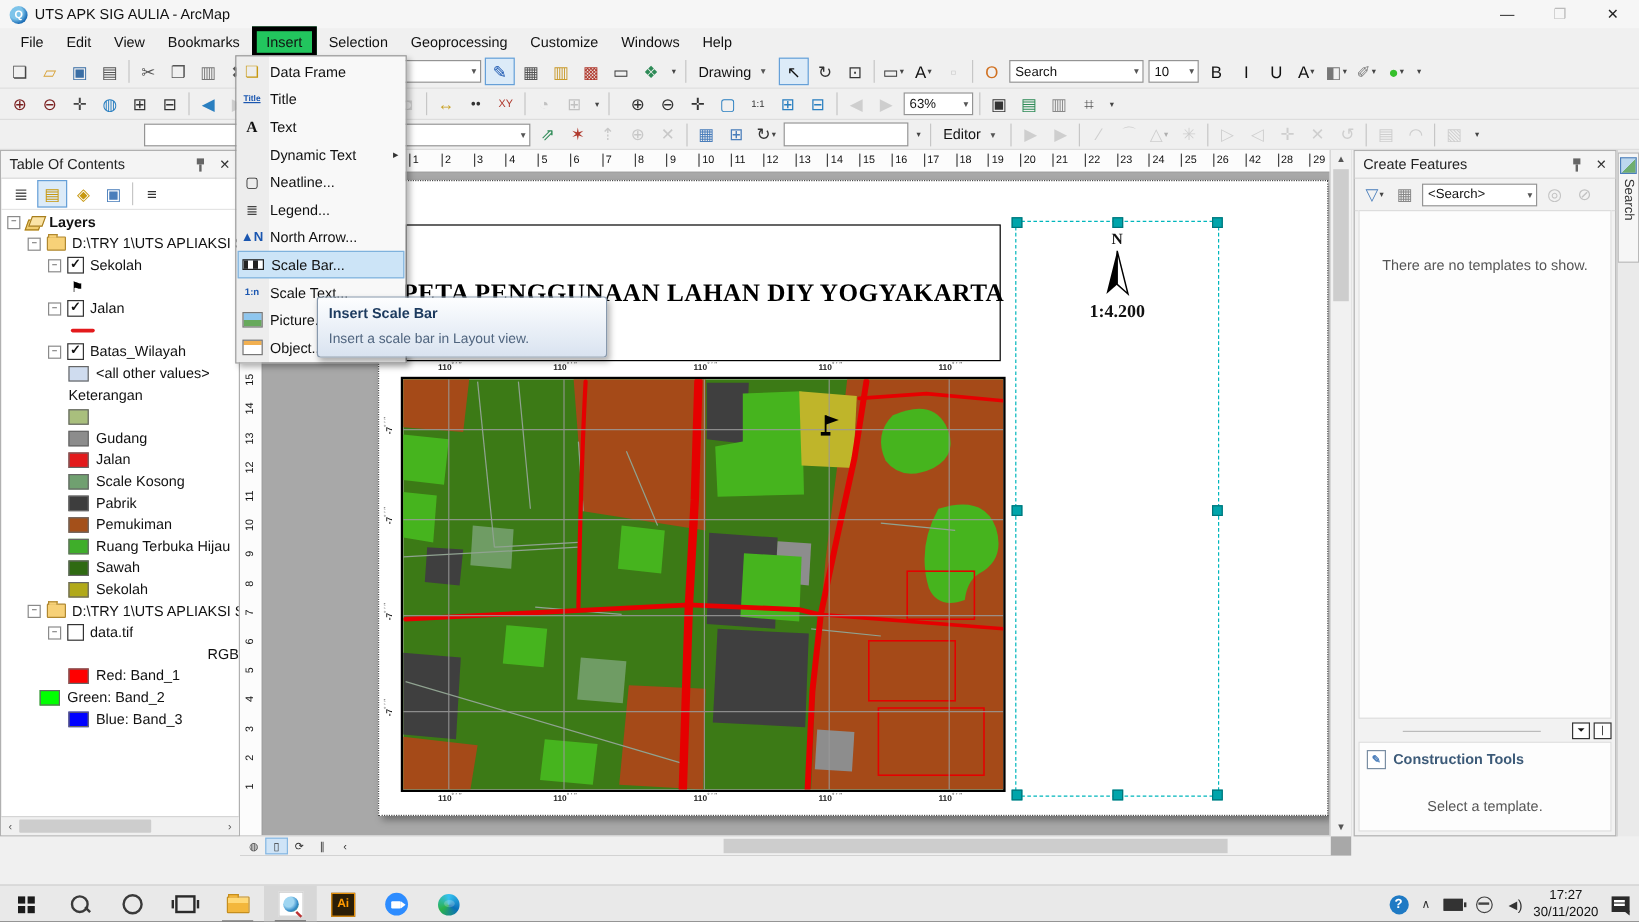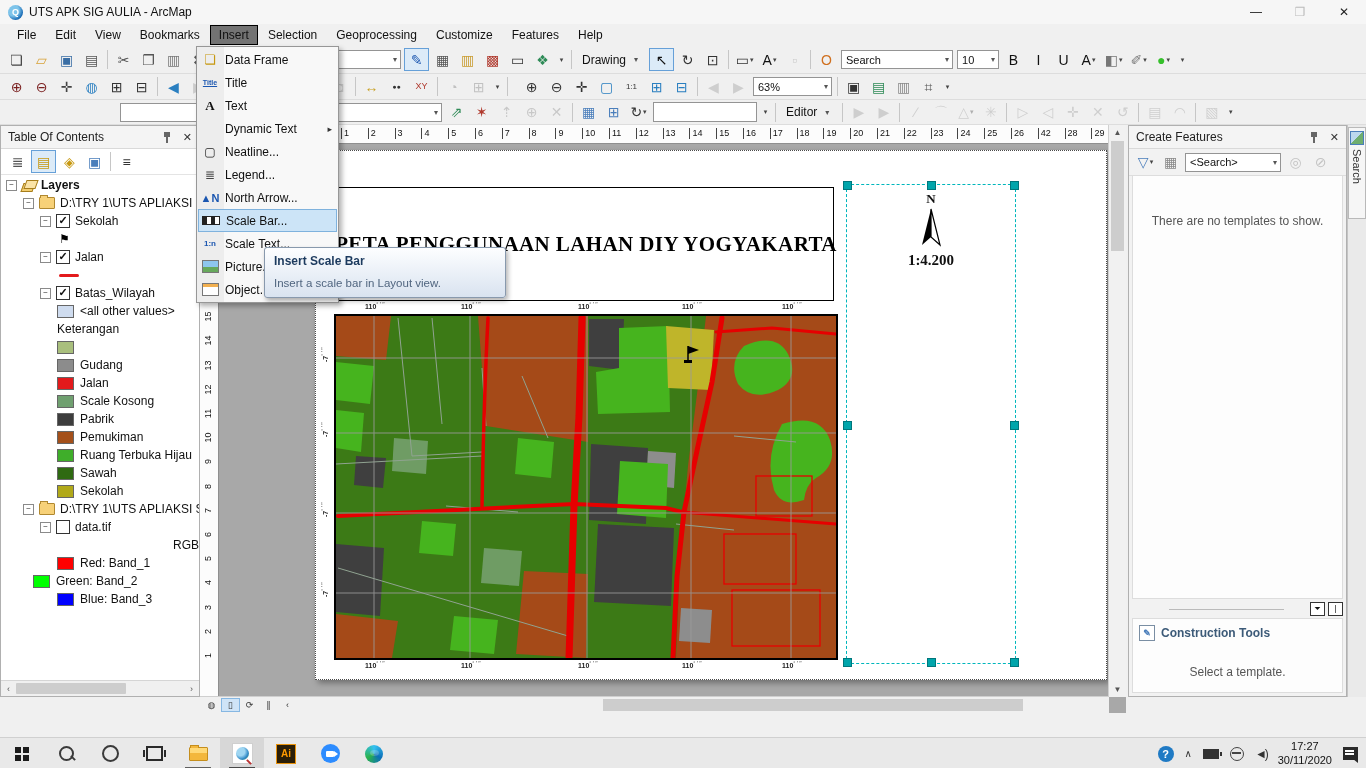--- a/index.html
+++ b/index.html
@@ -13,21 +13,21 @@
   #applogo{width:15px;height:15px;margin:0 6px 0 8px;border-radius:50%;
     background:radial-gradient(circle at 35% 35%,#7ec4ea 0 40%,#1d6fb8 70%,#0d4c86 100%);
     display:flex;align-items:center;justify-content:center;color:#fff;font-size:9px;font-weight:bold;}
   #wctrl{margin-left:auto;display:flex;height:24px;}
   .wbtn{width:44px;text-align:center;line-height:24px;font-size:12px;color:#222;}
 
   
   #menubar{position:absolute;left:0;top:24px;width:100%;height:22px;background:#f0f0f0;
     display:flex;align-items:center;padding-left:8px;box-sizing:border-box;}
   .mitem{padding:3px 9px;margin-right:1px;}
-  .mitem.on{background:#737373;border:1px solid #000000;padding:2px 8px;}
+  .mitem.on{background:#22c55e;border:4px solid #000000;padding:2px 8px;}
 
   
   .tbrow{position:absolute;left:0;width:100%;background:#f0f0f0;display:flex;align-items:center;
     padding-left:4px;box-sizing:border-box;border-bottom:1px solid #ddd;}
   #tb1{top:46px;height:28px;} #tb2{top:74px;height:26px;} #tb3{top:100px;height:25px;}
   .ti{width:23px;height:21px;display:flex;align-items:center;justify-content:center;margin:0 1px;flex:none;}
   .tg{font-size:14px;line-height:1;}
   .ti.boxed{border:1px solid #66a0d8;background:#dcebf8;}
   .ti.dis{opacity:.38;filter:grayscale(1);}
   .tsep{width:1px;height:19px;background:#c6c6c6;margin:0 3px;flex:none;}
@@ -231,21 +231,21 @@
 
   <div id="menubar">
       <div class="mitem">File</div>
       <div class="mitem">Edit</div>
       <div class="mitem">View</div>
       <div class="mitem">Bookmarks</div>
       <div class="mitem on">Insert</div>
       <div class="mitem">Selection</div>
       <div class="mitem">Geoprocessing</div>
       <div class="mitem">Customize</div>
-      <div class="mitem">Features</div>
+      <div class="mitem">Windows</div>
       <div class="mitem">Help</div>
     </div>
 
   <div id="tb1" class="tbrow">
       <div class="ti">
         <span class="tg" style="color: rgb(68, 68, 68);">❏</span>
       </div>
       <div class="ti">
         <span class="tg" style="color: rgb(216, 163, 58);">▱</span>
       </div>
@@ -428,21 +428,21 @@
       <div class="ti">
         <span class="tg" style="color: rgb(42, 127, 192);">⊟</span>
       </div>
       <div class="tsep"></div>
       <div class="ti dis">
         <span class="tg" style="color: rgb(153, 153, 153);">◀</span>
       </div>
       <div class="ti dis">
         <span class="tg" style="color: rgb(153, 153, 153);">▶</span>
       </div>
-      <div class="tcombo" style="width: 79px;">
+      <div class="tcombo" style="width: 58px;">
         <span class="cval">63%</span>
         <span class="carr">▾</span>
       </div>
       <div class="tsep"></div>
       <div class="ti">
         <span class="tg" style="color: rgb(51, 51, 51);">▣</span>
       </div>
       <div class="ti">
         <span class="tg" style="color: rgb(46, 139, 87);">▤</span>
       </div>

